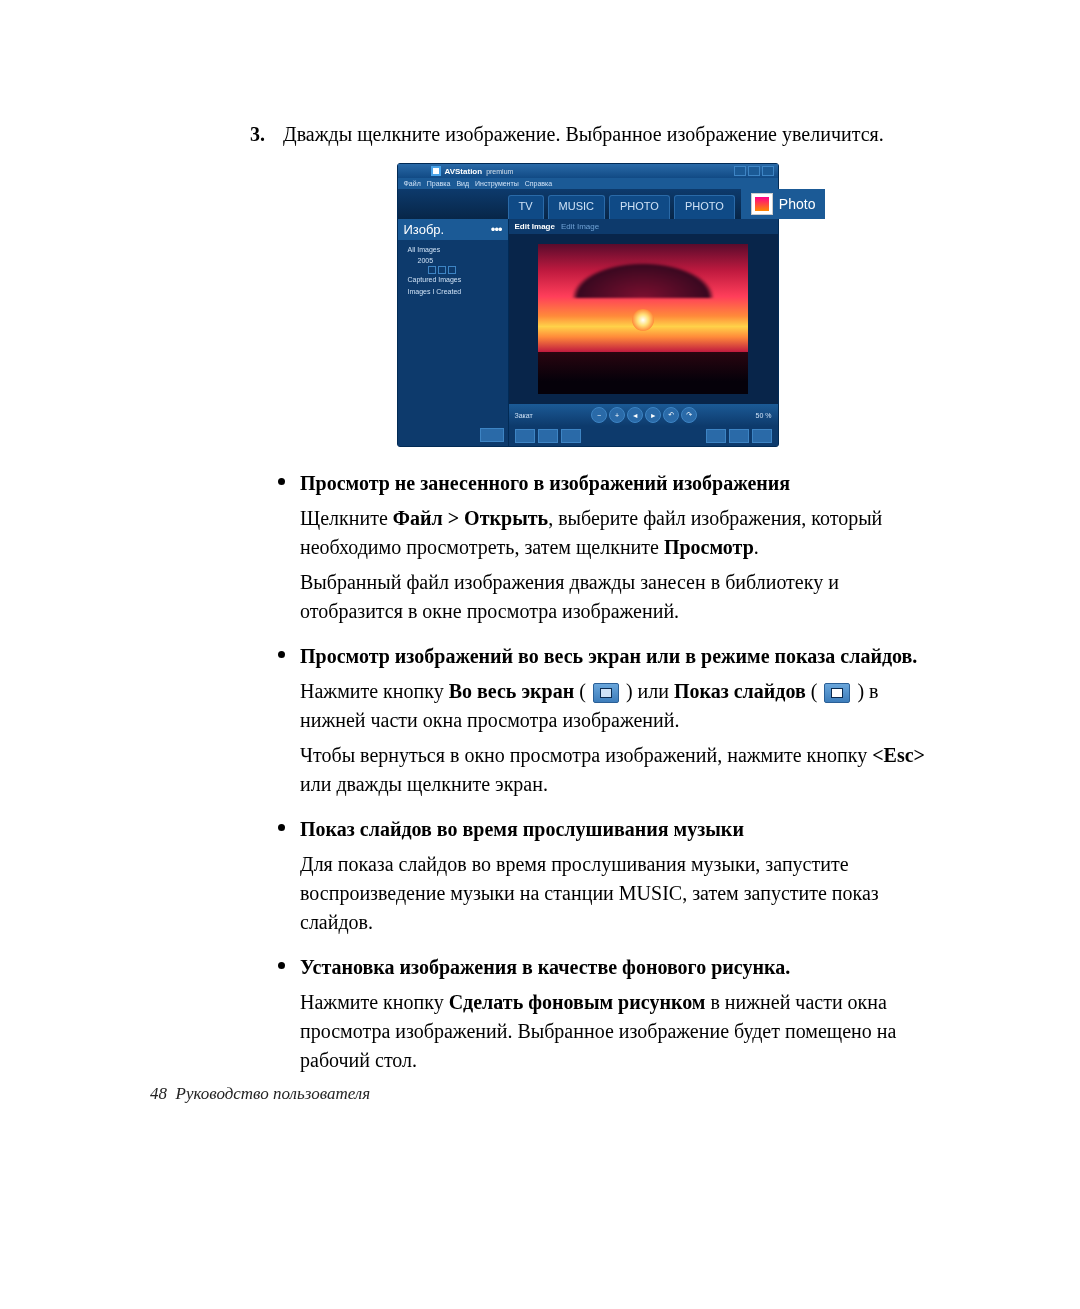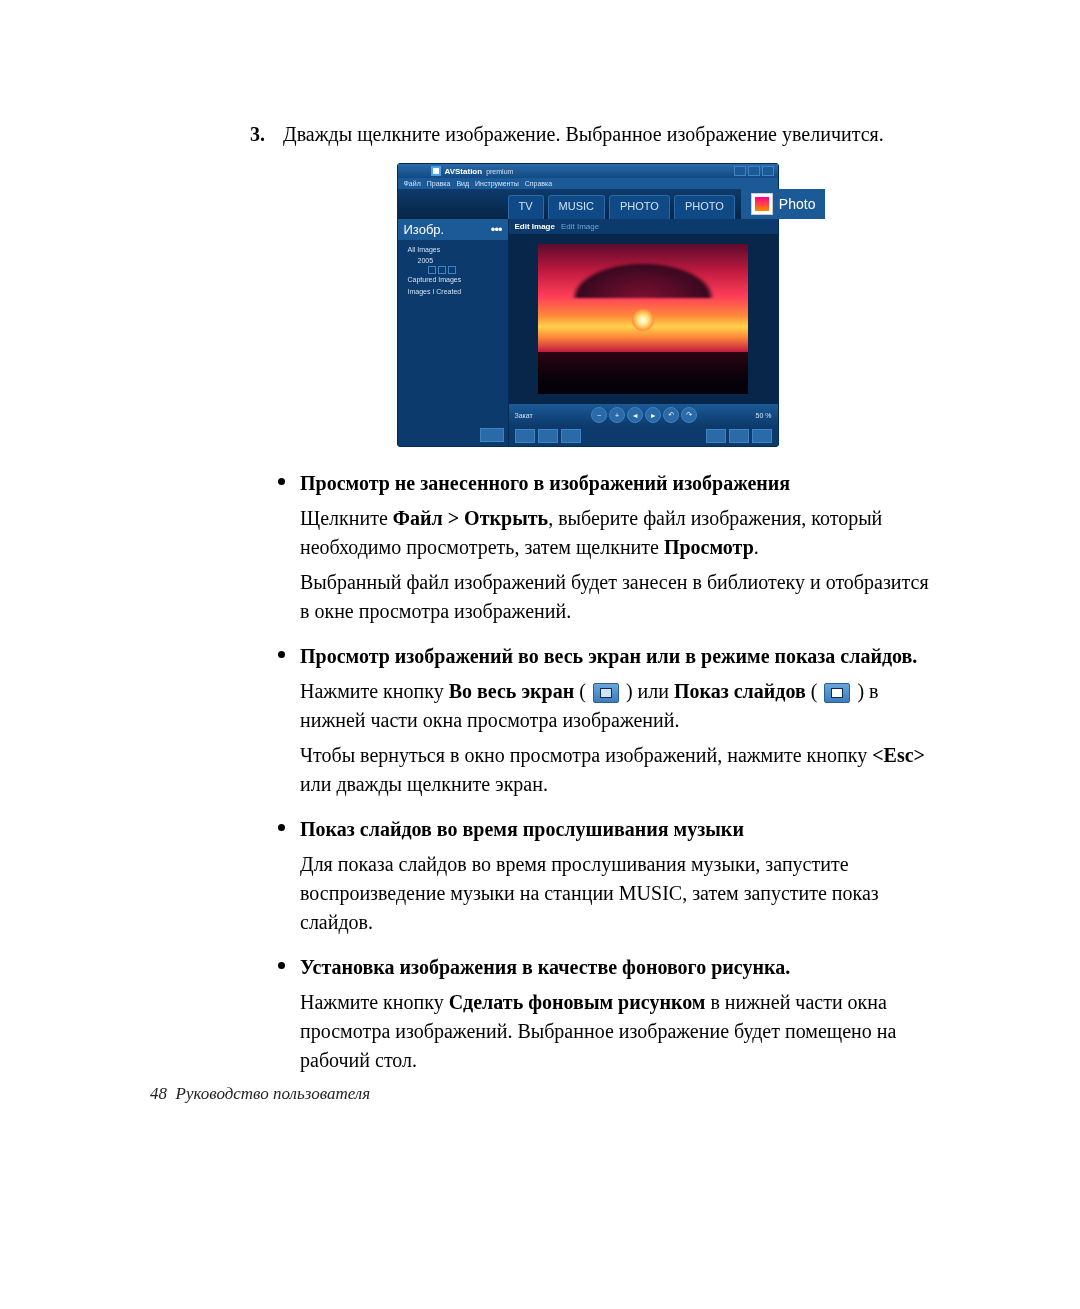--- a/index.html
+++ b/index.html
@@ -173,21 +173,21 @@
           </div>
         </div>
       </div>
     </div>
   </div>
 
   <ul class="blist" id="bullets">
       <li>
         <div class="bh">Просмотр не занесенного в изображений изображения</div>
         <div class="bp">Щелкните <b>Файл &gt; Открыть</b>, выберите файл изображения, который необходимо просмотреть, затем щелкните <b>Просмотр</b>.</div>
-        <div class="bp">Выбранный файл изображений будет занесен в библиотеку и отобразится в окне просмотра изображений.</div>
+        <div class="bp">Выбранный файл изображения дважды занесен в библиотеку и отобразится в окне просмотра изображений.</div>
       </li>
       <li>
         <div class="bh">Просмотр изображений во весь экран или в режиме показа слайдов.</div>
         <div class="bp">Нажмите кнопку <b>Во весь экран</b> ( <span class="inline-ic fs"></span> ) или <b>Показ слайдов</b> ( <span class="inline-ic ss"></span> ) в нижней части окна просмотра изображений.</div>
         <div class="bp">Чтобы вернуться в окно просмотра изображений, нажмите кнопку <b>&lt;Esc&gt;</b> или дважды щелкните экран.</div>
       </li>
       <li>
         <div class="bh">Показ слайдов во время прослушивания музыки</div>
         <div class="bp">Для показа слайдов во время прослушивания музыки, запустите воспроизведение музыки на станции MUSIC, затем запустите показ слайдов.</div>
       </li>

